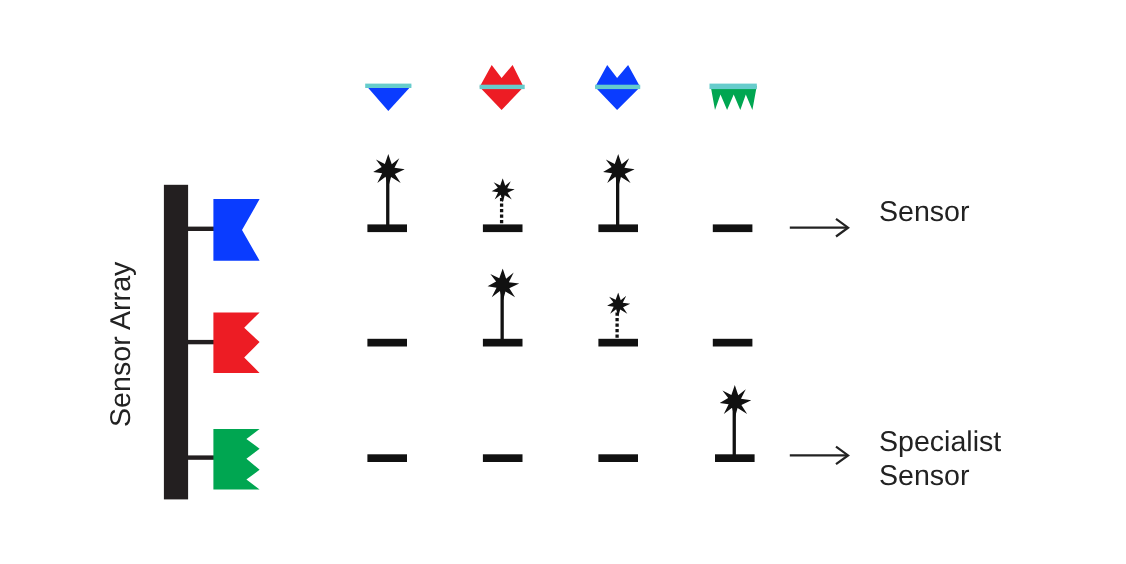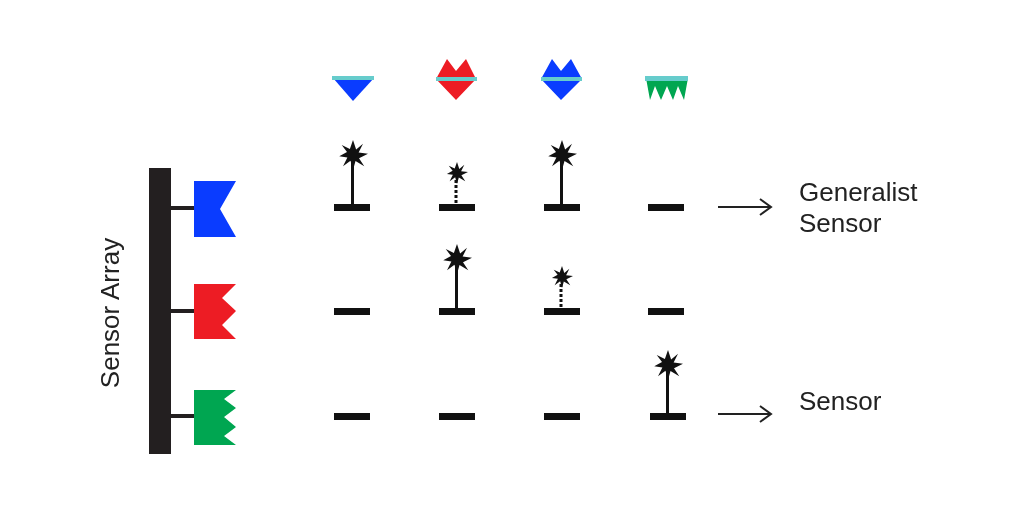--- a/index.html
+++ b/index.html
@@ -111,18 +111,18 @@
     <line x1="718" y1="207" x2="770" y2="207" stroke="#222" stroke-width="2"></line>
     <polyline points="760,199 771,207 760,215" fill="none" stroke="#222" stroke-width="2"></polyline>
   </g>
   <g>
     <line x1="718" y1="414" x2="770" y2="414" stroke="#222" stroke-width="2"></line>
     <polyline points="760,406 771,414 760,422" fill="none" stroke="#222" stroke-width="2"></polyline>
   </g>
 </svg>
 
 <div class="out-label" style="left:799px;top:177px;">
-  <div>Generalist</div>
   <div>Sensor</div>
 </div>
 <div class="out-label" style="left:799px;top:386px;">
+  <div>Specialist</div>
   <div>Sensor</div>
 </div>
 
 </body></html>

